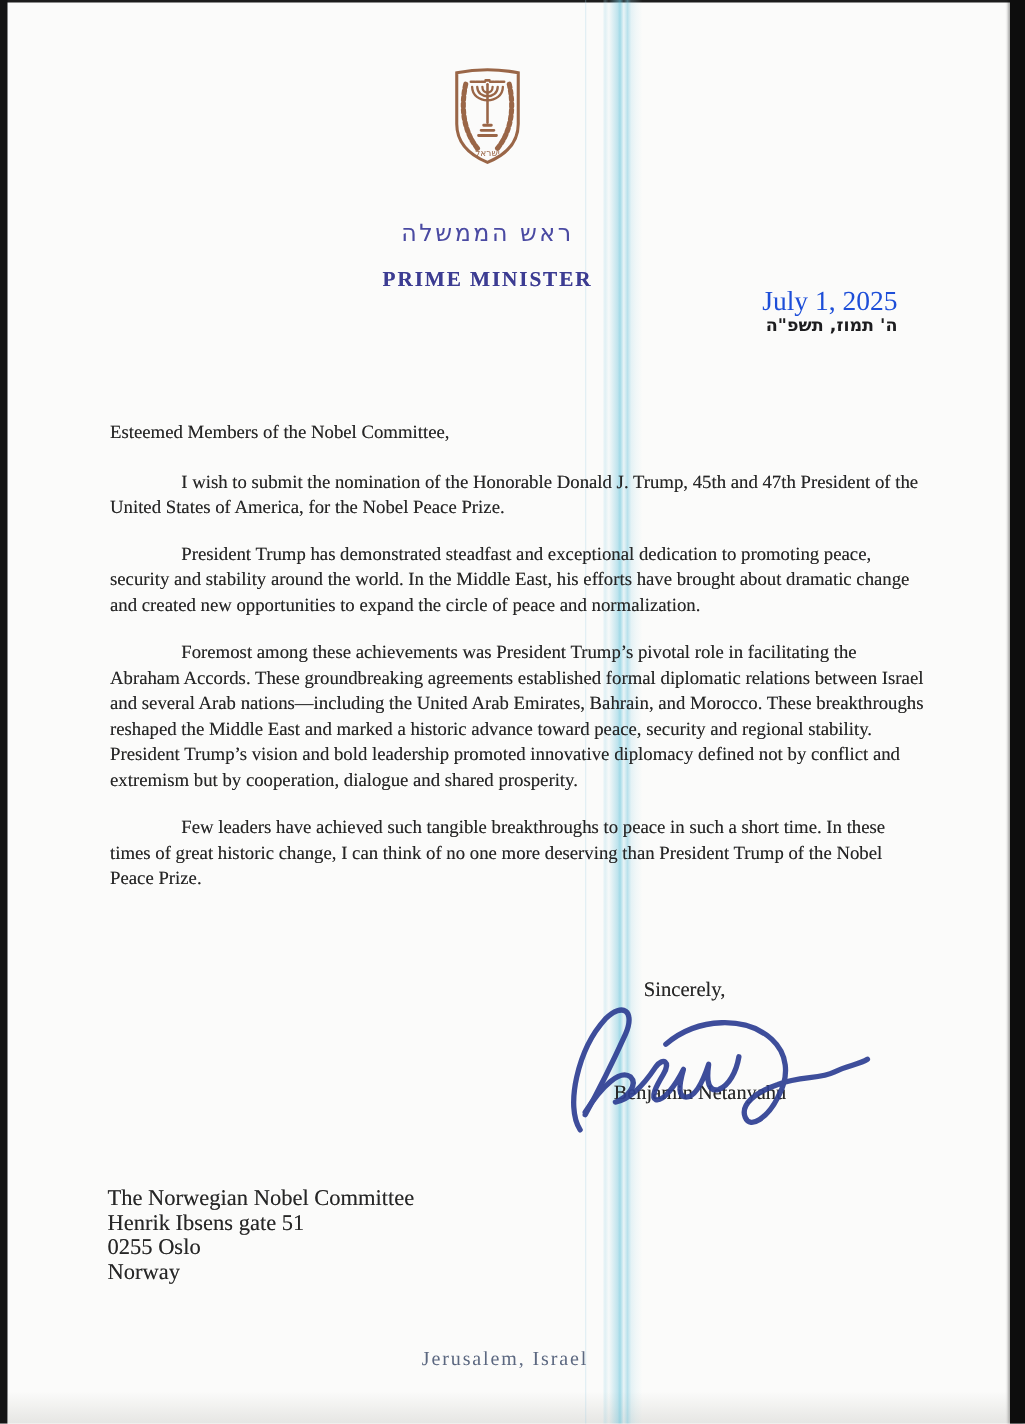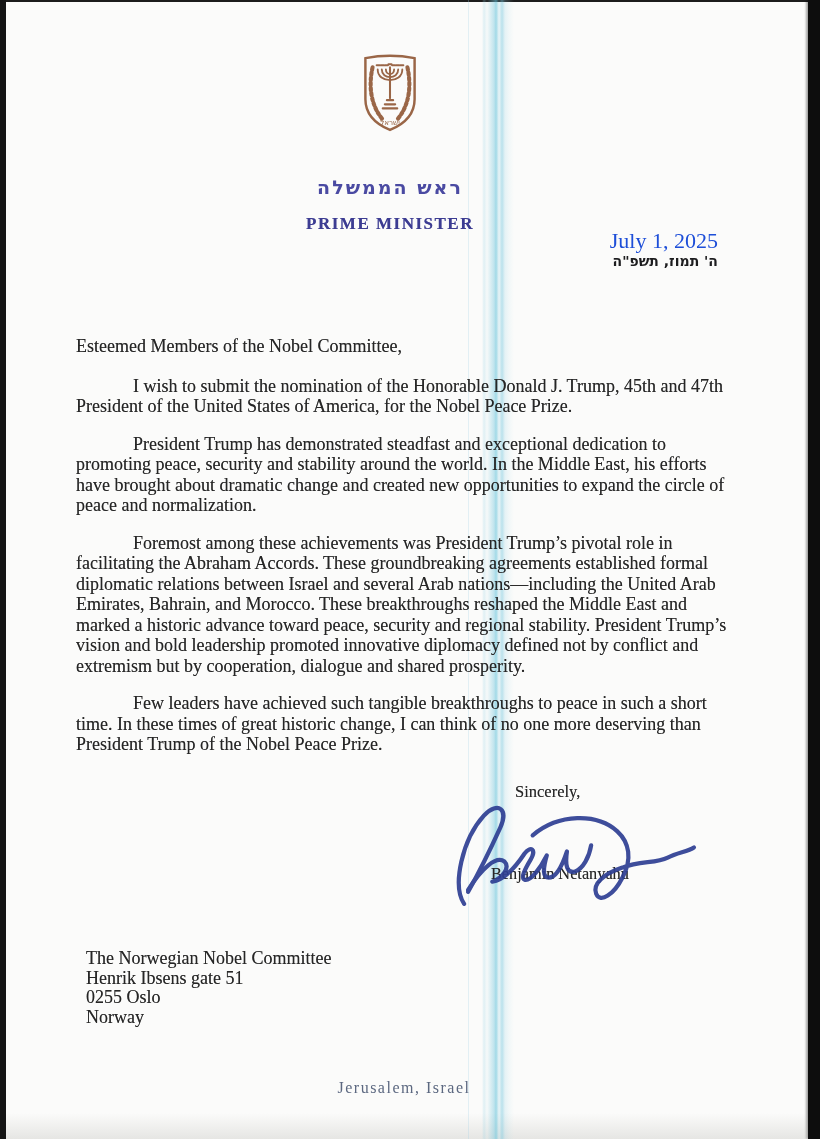--- a/index.html
+++ b/index.html
@@ -29,37 +29,37 @@
       rgba(170,220,232,.12) 27px,
       rgba(150,210,228,0) 32px);
   }
   .scan-line-faint{position:absolute;top:0;left:468px;width:1px;height:1139px;background:rgba(160,210,230,.28);pointer-events:none;}
 
   
   .letterhead{position:absolute;left:390px;top:52px;transform:translateX(-50%);text-align:center;width:420px;}
   .emblem{display:block;margin:0 auto 10px auto;}
   .he-title{
     font-family:"DejaVu Sans", sans-serif;
-    font-size:19px;font-weight:bold;letter-spacing:2px;line-height:22px;
+    font-size:19px;font-weight:normal;letter-spacing:2px;line-height:22px;
     color:#4a4aa2;
     margin-top:42px;
   }
   .en-title{
     font-size:17px;font-weight:bold;letter-spacing:1.5px;line-height:22px;margin-top:15px;
     color:#3c3c92;text-shadow:0 0 .5px rgba(60,60,146,.6);
   }
 
   
   .dateline{position:absolute;top:230px;right:102px;text-align:right;}
   .date-en{font-size:22px;line-height:21px;color:#1d4ed8;}
   .date-he{font-family:"DejaVu Sans", sans-serif;font-size:14px;font-weight:bold;line-height:20px;color:#1d1d1f;}
 
   
-  .letter-body{position:absolute;left:76px;top:336px;width:652px;
-    font-size:18px;line-height:20.5px;
+  .letter-body{position:absolute;left:88px;top:336px;width:652px;
+    font-size:15px;line-height:20.5px;
     text-shadow:0 0 .5px rgba(45,45,45,.55);}
   .salutation{margin:0 0 19px 0;}
   .para{margin:0 0 17px 0;text-indent:57px;}
 
   
   .valediction{position:absolute;left:492px;top:782px;font-size:16.5px;text-shadow:0 0 .5px rgba(45,45,45,.5);margin-left:23px;}
   .signer-name{position:absolute;left:491px;top:864px;font-size:16.3px;text-shadow:0 0 .5px rgba(45,45,45,.5);}
   .signature{position:absolute;left:450px;top:796px;z-index:3;}
 
   

